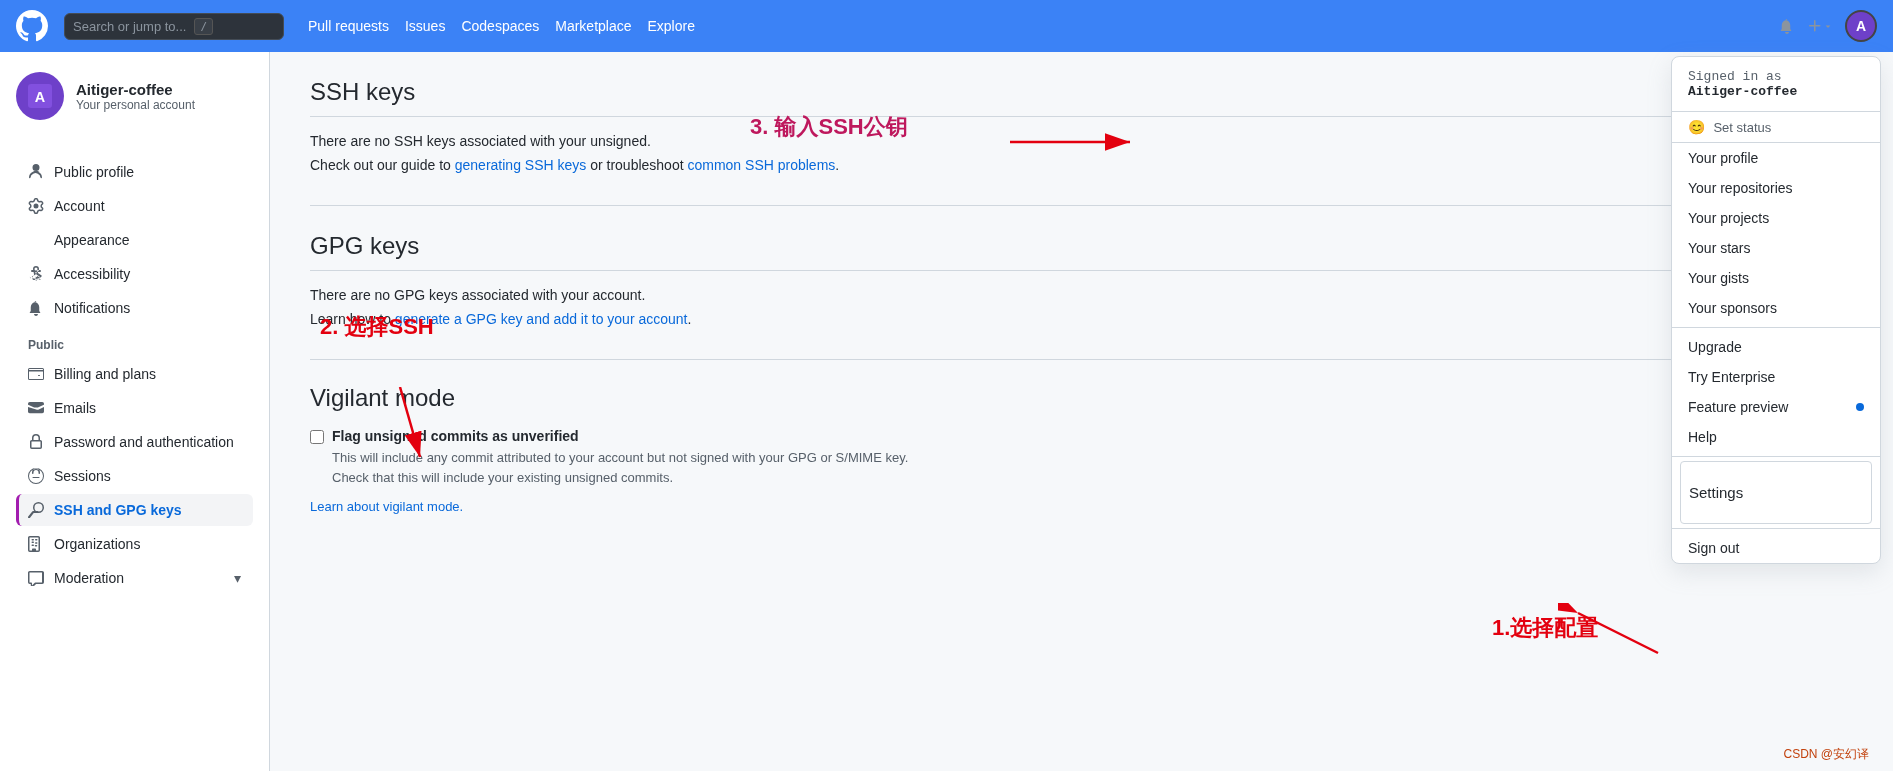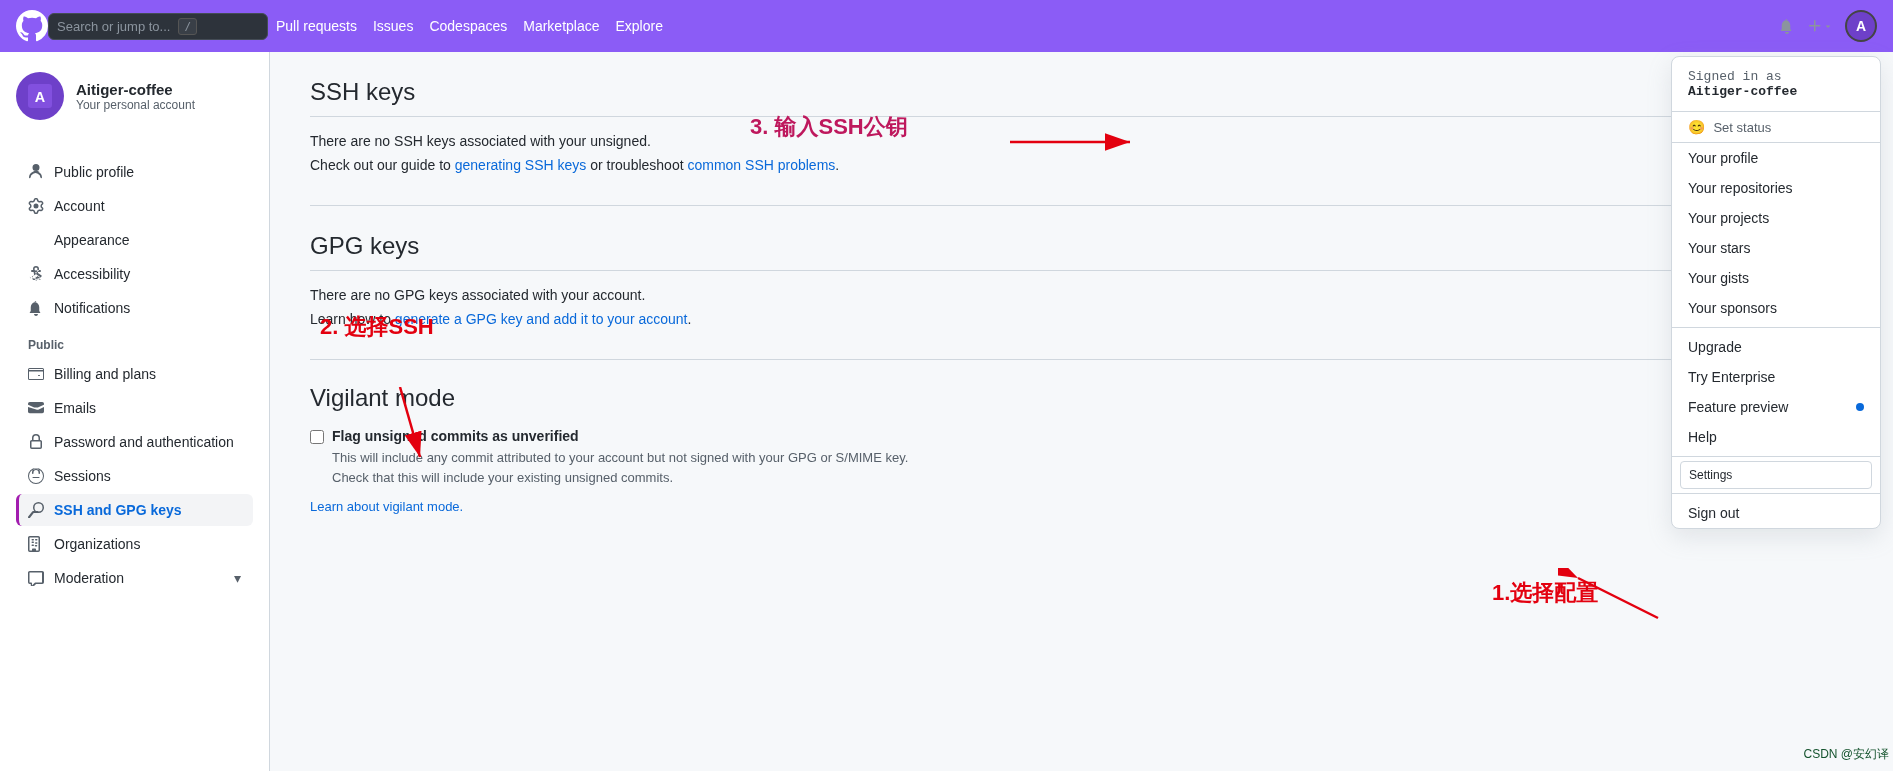--- a/index.html
+++ b/index.html
@@ -1,19 +1,19 @@
 <!DOCTYPE html>
 <html><head>
   <meta charset="utf-8">
   <style>
     * { margin: 0; padding: 0; box-sizing: border-box; }
     body { font-family: -apple-system, BlinkMacSystemFont, 'Segoe UI', Helvetica, Arial, sans-serif; font-size: 14px; background: #f6f8fa; color: #24292f; width: 1893px; min-height: 771px; overflow-x: hidden; }
 
     
-    .topnav { background: #8b5cf6; display: flex; align-items: center; padding: 0 16px; height: 52px; position: relative; z-index: 10; }
+    .topnav { background: #3b82f6; display: flex; align-items: center; padding: 0 16px; height: 52px; gap: 16px; position: relative; z-index: 10; }
     .topnav-logo { width: 32px; height: 32px; flex-shrink: 0; }
     .topnav-logo svg { fill: white; width: 32px; height: 32px; }
     .topnav-search { background: #2d333b; border: 1px solid #444c56; border-radius: 6px; display: flex; align-items: center; padding: 4px 8px; gap: 8px; width: 220px; color: #8b949e; font-size: 13px; cursor: pointer; }
     .topnav-search kbd { background: #393f47; border: 1px solid #555; border-radius: 3px; padding: 1px 5px; font-size: 11px; color: #8b949e; }
     .topnav-links { display: flex; gap: 16px; margin-left: 8px; }
     .topnav-links a { color: white; text-decoration: none; font-size: 14px; font-weight: 500; }
     .topnav-right { margin-left: auto; display: flex; align-items: center; gap: 12px; }
     .topnav-icon-btn { background: none; border: none; color: #8b949e; cursor: pointer; display: flex; align-items: center; font-size: 16px; }
     .avatar-circle { width: 32px; height: 32px; border-radius: 50%; background: #6e40c9; display: flex; align-items: center; justify-content: center; color: white; font-size: 14px; font-weight: bold; cursor: pointer; border: 2px solid #444; }
 
@@ -50,21 +50,21 @@
     .checkbox-text strong { font-weight: 600; display: block; margin-bottom: 4px; }
     .checkbox-text .desc { font-size: 13px; color: #57606a; line-height: 1.5; }
 
     
     .dropdown-menu { position: absolute; top: 8px; right: 8px; width: 210px; background: white; border: 1px solid #d0d7de; border-radius: 8px; box-shadow: 0 8px 24px rgba(140,149,159,0.2); z-index: 100; }
     .dropdown-header { padding: 12px 16px; border-bottom: 1px solid #d0d7de; font-size: 13px; color: #57606a; font-family: Liberation Mono, monospace; }
     .dropdown-header strong { display: block; color: #24292f; font-weight: 600; }
     .dropdown-item { display: flex; align-items: center; gap: 8px; padding: 7px 16px; font-size: 14px; color: #24292f; cursor: pointer; text-decoration: none; position: relative; }
     .dropdown-item .dot { width: 8px; height: 8px; border-radius: 50%; background: #0969da; margin-left: auto; }
     .dropdown-divider { border: none; border-top: 1px solid #d0d7de; margin: 4px 0; }
-    .dropdown-item-special { border: 1.5px solid #d0d7de; border-radius: 4px; margin: 4px 8px; padding: 6px 8px; font-size: 12px; }
+    .dropdown-item-special { border: 1.5px solid #d0d7de; border-radius: 4px; margin: 4px 8px; padding: 22px 8px; font-size: 15px; }
     .set-status-item { display: flex; align-items: center; gap: 8px; padding: 7px 16px; font-size: 13px; color: #57606a; cursor: pointer; border-bottom: 1px solid #d0d7de; }
     .smiley { font-size: 14px; }
   </style>
 </head>
 <body>
 
 <div style="position:relative; width:1893px; min-height:771px;">
 
   <nav class="topnav">
     <div class="topnav-logo">
@@ -293,21 +293,21 @@
 
       <svg style="position:absolute; left:100px; top:335px; pointer-events:none; z-index:5;" width="100" height="100">
         <defs>
             <marker id="arrowhead2" markerWidth="10" markerHeight="7" refX="10" refY="3.5" orient="auto">
               <polygon points="0 0, 10 3.5, 0 7" fill="#e3000f"></polygon>
             </marker>
           </defs>
         <line x1="30" y1="0" x2="50" y2="70" stroke="#e3000f" stroke-width="2.5" marker-end="url(#arrowhead2)"></line>
       </svg>
 
-      <div style="position:absolute; bottom:8px; right:4px; font-size:12px; color:#14532d;">CSDN @安幻译</div>
+      <div style="position:absolute; bottom:8px; right:24px; font-size:12px; color:#c2410c;">CSDN @安幻译</div>
     </main>
   </div>
 
   <div class="dropdown-menu" style="position:absolute; top:56px; right:12px;">
     <div class="dropdown-header">
       <span>Signed in as</span>
       <strong>Aitiger-coffee</strong>
     </div>
     <div class="set-status-item">
       <span class="smiley">😊</span>

